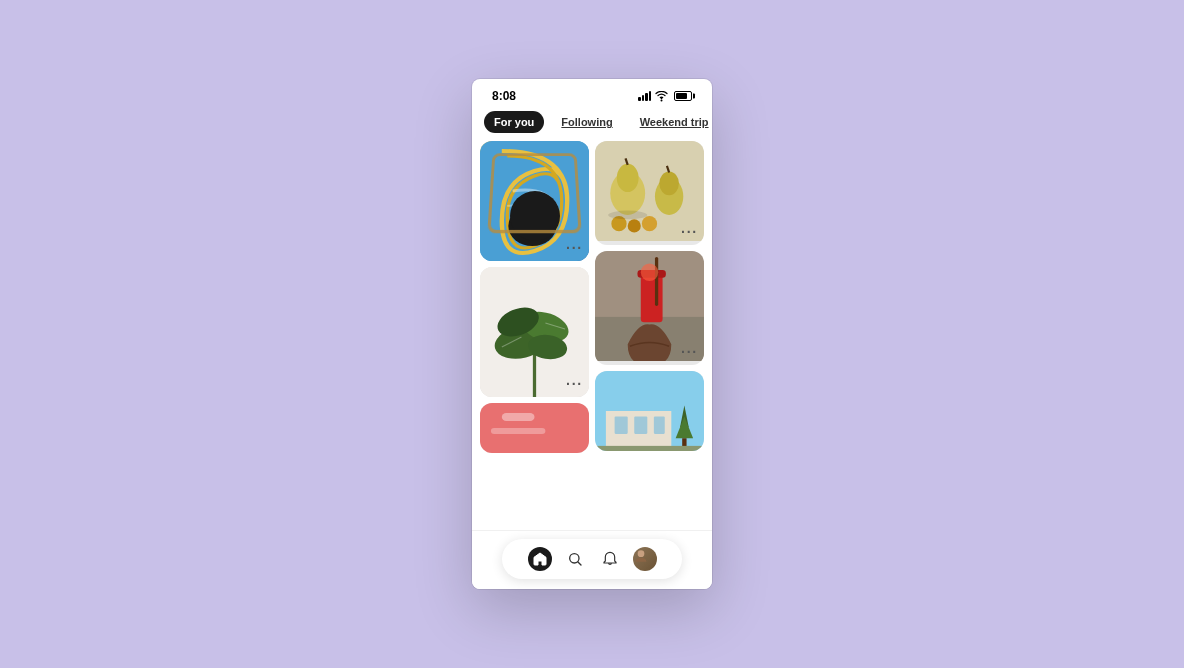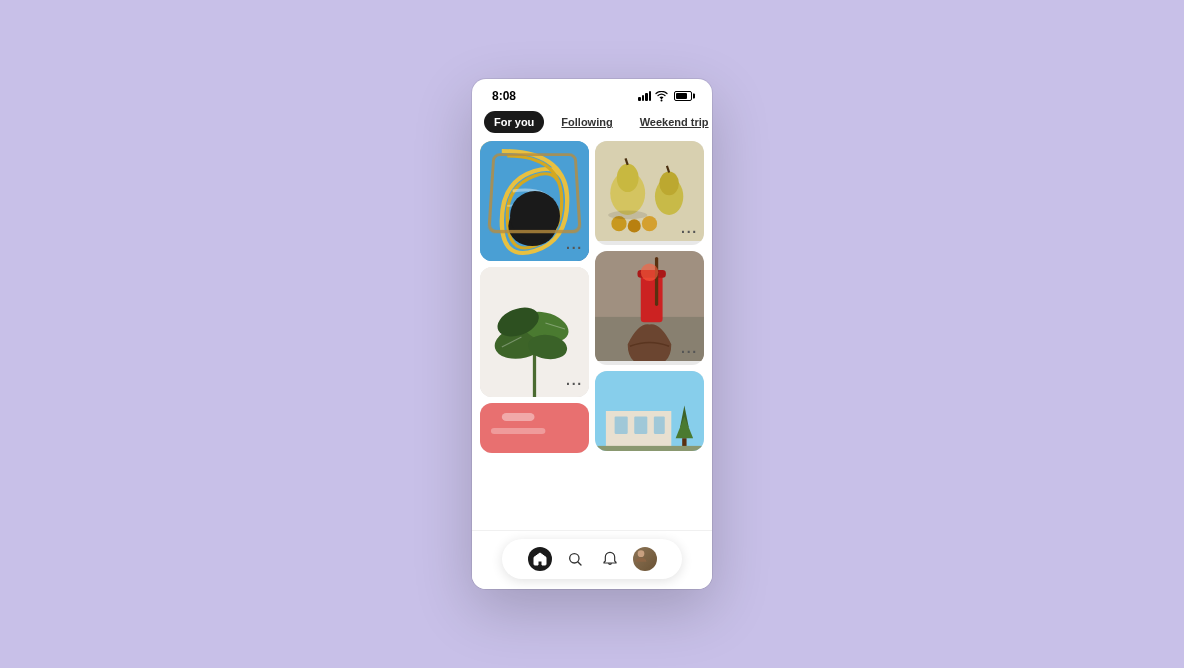--- a/index.html
+++ b/index.html
@@ -12,21 +12,21 @@
       align-items: center;
       justify-content: center;
       font-family: -apple-system, BlinkMacSystemFont, 'Segoe UI', sans-serif;
       overflow: hidden;
     }
 
     .phone-frame {
       width: 240px;
       height: 510px;
       background: #ffffff;
-      border-radius: 14px;
+      border-radius: 8px;
       box-shadow: 0 20px 60px rgba(0,0,0,0.2), 0 0 0 1px rgba(0,0,0,0.08);
       overflow: hidden;
       display: flex;
       flex-direction: column;
       position: relative;
     }
 
     
     .status-bar {
       display: flex;

